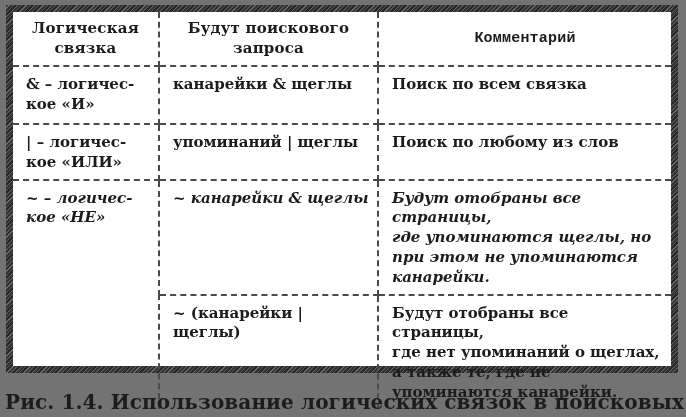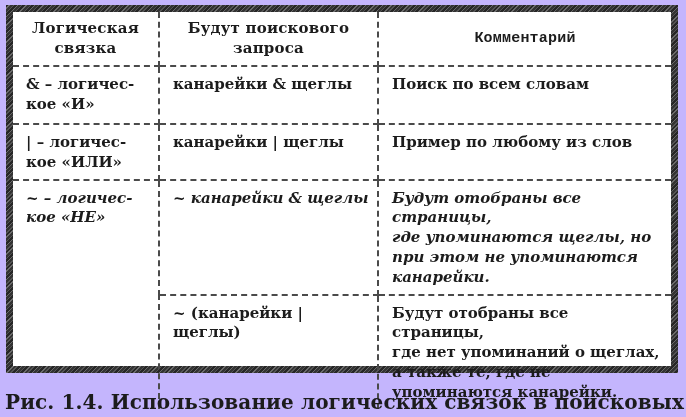--- a/index.html
+++ b/index.html
@@ -12,21 +12,21 @@
     height: 417px;
     overflow: hidden;
     font-family: "DejaVu Serif", "Liberation Serif", serif;
     color: #1c1c1c;
     -webkit-font-smoothing: antialiased;
   }
   .page {
     position: relative;
     width: 686px;
     height: 417px;
-    background: #c4b5fd;
+    background: #737373;
   }
   
   .table-frame {
     position: absolute;
     left: 6px;
     top: 5px;
     width: 672px;
     height: 368px;
     box-sizing: border-box;
     border: 7px solid #3e3e3e;
@@ -93,27 +93,27 @@
           <th class="col-example">Будут поискового
 запроса</th>
           <th class="col-comment">Комментарий</th>
         </tr>
       </thead>
       <tbody>
         <tr class="row-and">
           <td>&amp; – логичес-
 кое «И»</td>
           <td>канарейки &amp; щеглы</td>
-          <td>Поиск по всем словам</td>
+          <td>Поиск по всем связка</td>
         </tr>
         <tr class="row-or">
           <td>| – логичес-
 кое «ИЛИ»</td>
-          <td>канарейки | щеглы</td>
-          <td>Пример по любому из слов</td>
+          <td>упоминаний | щеглы</td>
+          <td>Поиск по любому из слов</td>
         </tr>
         <tr class="row-not-1">
           <td rowspan="2">~ – логичес-
 кое «НЕ»</td>
           <td>~ канарейки &amp; щеглы</td>
           <td>Будут отобраны все страницы,
 где упоминаются щеглы, но
 при этом не упоминаются
 канарейки.</td>
         </tr>

